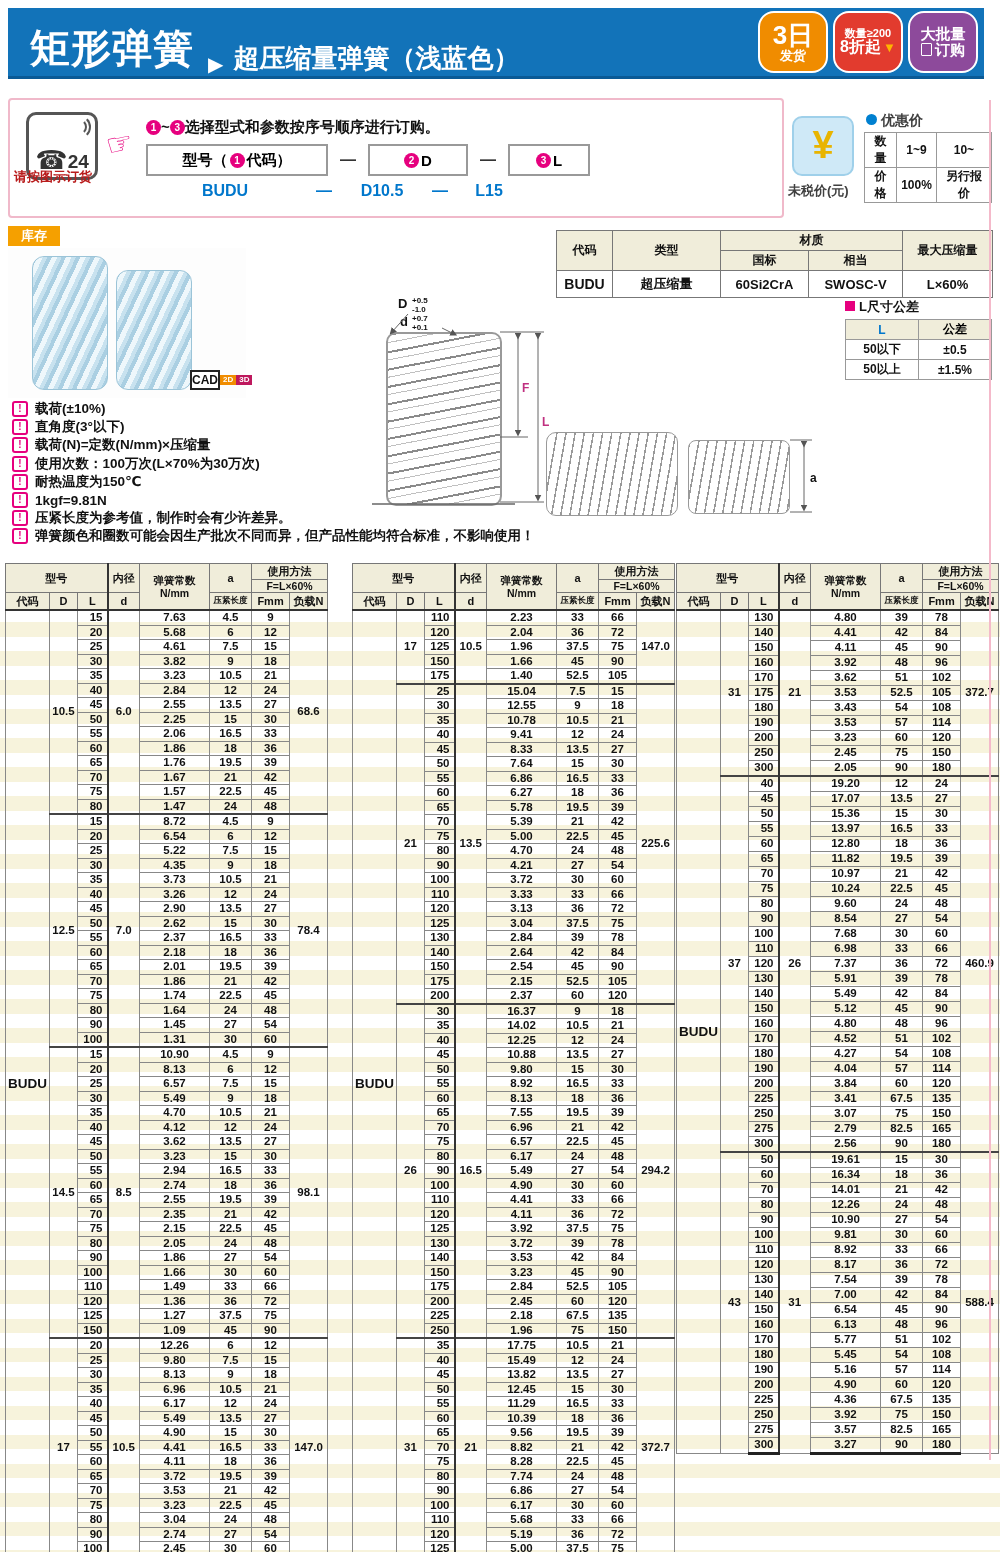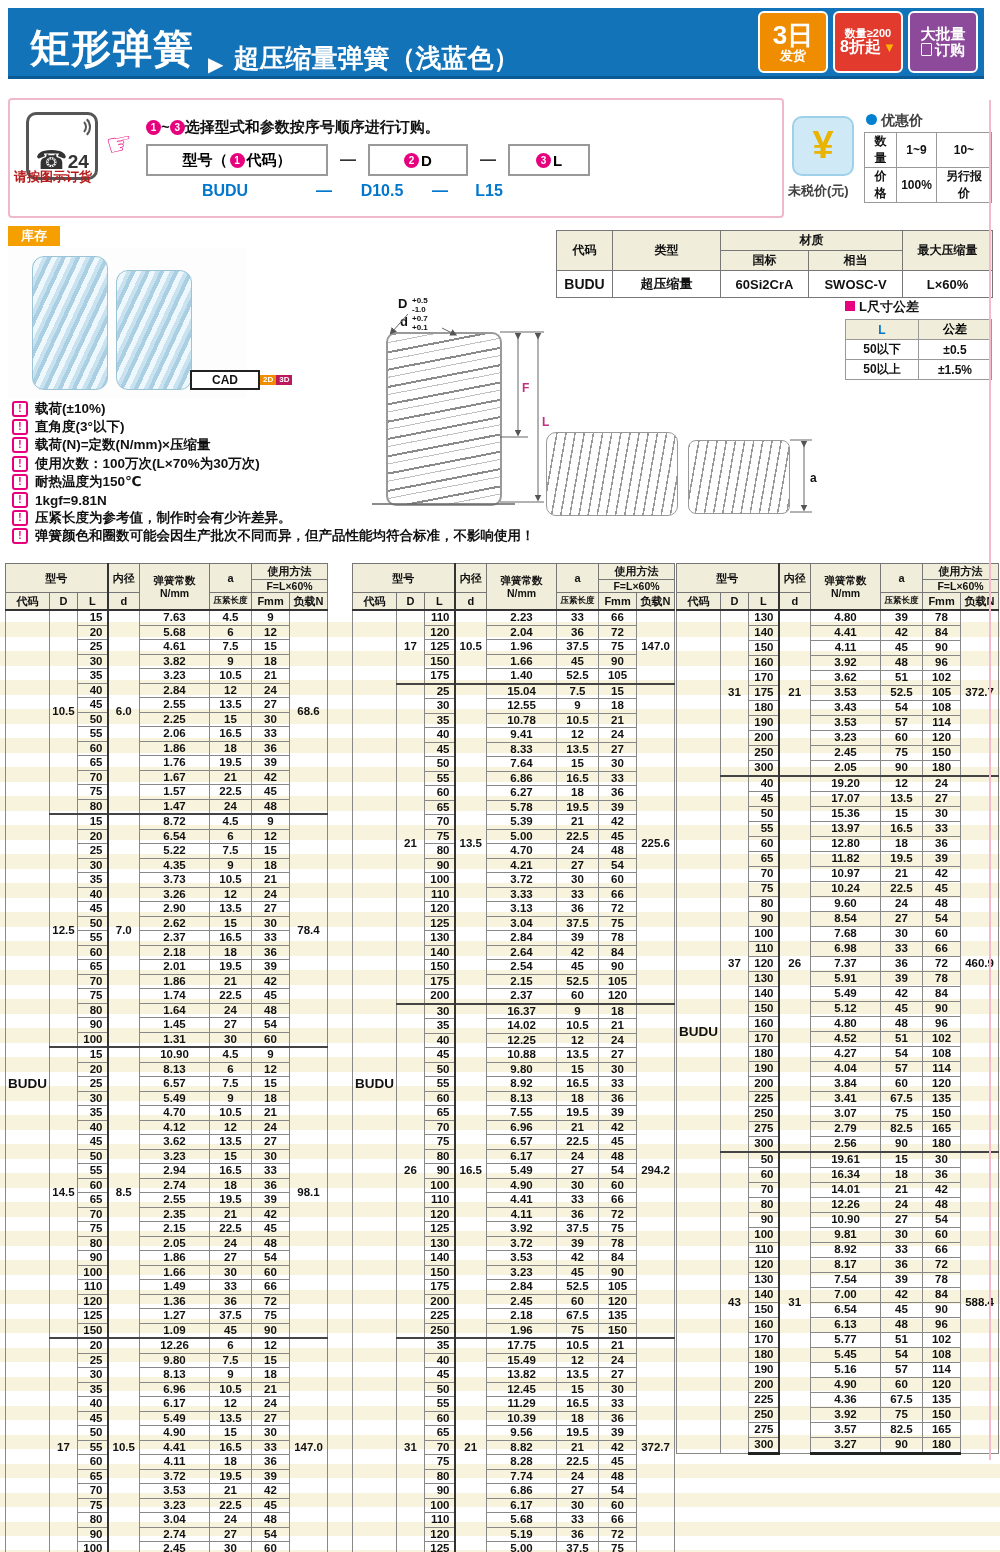--- a/index.html
+++ b/index.html
@@ -4,21 +4,21 @@
 <style>
   html,body{margin:0;padding:0;background:#fff;font-family:"Liberation Sans","DejaVu Sans",sans-serif;}
   #page{position:relative;width:1000px;height:1552px;background:#fff;overflow:hidden;}
 
   
   .banner{position:absolute;left:8px;top:8px;width:976px;height:68px;background:#1273b9;border-bottom:3px solid #0a5a96;display:flex;align-items:flex-end;}
   .banner .t1{color:#fff;font-size:40px;font-weight:bold;margin-left:22px;letter-spacing:1px;}
   .banner .tri{color:#fff;font-size:20px;margin:0 10px 0 14px;}
   .banner .t2{color:#fff;font-size:26px;font-weight:bold;}
   .badges{position:absolute;right:6px;top:3px;display:flex;gap:5px;}
-  .badge{width:66px;height:58px;border:2px solid #fff;border-radius:6px;color:#fff;font-weight:bold;display:flex;flex-direction:column;align-items:center;justify-content:center;line-height:1.05;text-align:center;}
+  .badge{width:66px;height:58px;border:2px solid #fff;border-radius:16px;color:#fff;font-weight:bold;display:flex;flex-direction:column;align-items:center;justify-content:center;line-height:1.05;text-align:center;}
   .badge.b1{background:#f08c00;}
   .badge.b1 .big{font-size:26px;}
   .badge.b1 .sm{font-size:13px;}
   .badge.b2{background:#e23b2e;}
   .badge.b2 .l1{font-size:11px;}
   .badge.b2 .l2{font-size:16px;}
   .badge.b2 .arr{color:#ffb400;font-size:13px;margin-left:2px;}
   .badge.b3{background:#8d4a9b;}
   .badge.b3 div{font-size:15px;}
   .doc-ic{display:inline-block;width:9px;height:11px;border:1.5px solid #fff;border-radius:1px;margin-right:3px;vertical-align:-1px;}
@@ -51,21 +51,21 @@
   .price-table{position:absolute;left:76px;top:20px;border-collapse:collapse;}
   .price-table td{border:1px solid #999;font-size:12px;font-weight:bold;text-align:center;height:20px;padding:0 4px;background:#fff;color:#111;}
 
   
   .stock-label{position:absolute;left:8px;top:226px;width:52px;height:20px;background:#f5a000;color:#fff;font-size:13px;font-weight:bold;text-align:center;line-height:20px;}
   .photo{position:absolute;left:8px;top:248px;width:238px;height:150px;background:#fdfdfd;}
   .spring-img{position:absolute;border:1px solid #9bc4d8;border-radius:12px;background:repeating-linear-gradient(115deg,#aacfe2 0 4px,#eef7fb 4px 9px,#c8e2ef 9px 13px);}
   .sp1{left:24px;top:8px;width:74px;height:132px;}
   .sp2{left:108px;top:22px;width:74px;height:118px;}
   .cad{position:absolute;left:182px;top:122px;display:flex;align-items:center;}
-  .cad .c1{border:2px solid #222;background:#fff;color:#111;font-weight:bold;font-size:12px;padding:1px 20px;}
+  .cad .c1{border:2px solid #222;background:#fff;color:#111;font-weight:bold;font-size:12px;padding:1px 0;}
   .cad .c2{display:flex;flex-direction:row;}
   .cad .c2 span{font-size:8px;font-weight:bold;color:#fff;padding:0 3px;line-height:10px;}
   .cad .o2{background:#f08c00;} .cad .o3{background:#be185d;}
 
   .mat-table{position:absolute;left:556px;top:230px;border-collapse:collapse;table-layout:fixed;width:436px;}
   .mat-table th,.mat-table td{border:1px solid #777;text-align:center;font-weight:bold;overflow:hidden;}
   .mat-table th{background:#f0edda;font-size:12px;height:15px;color:#111;}
   .mat-table td{background:#fff;font-size:13px;height:24px;color:#111;}
   .mag{color:#cc0077;}
   .blue{color:#0077cc;}

